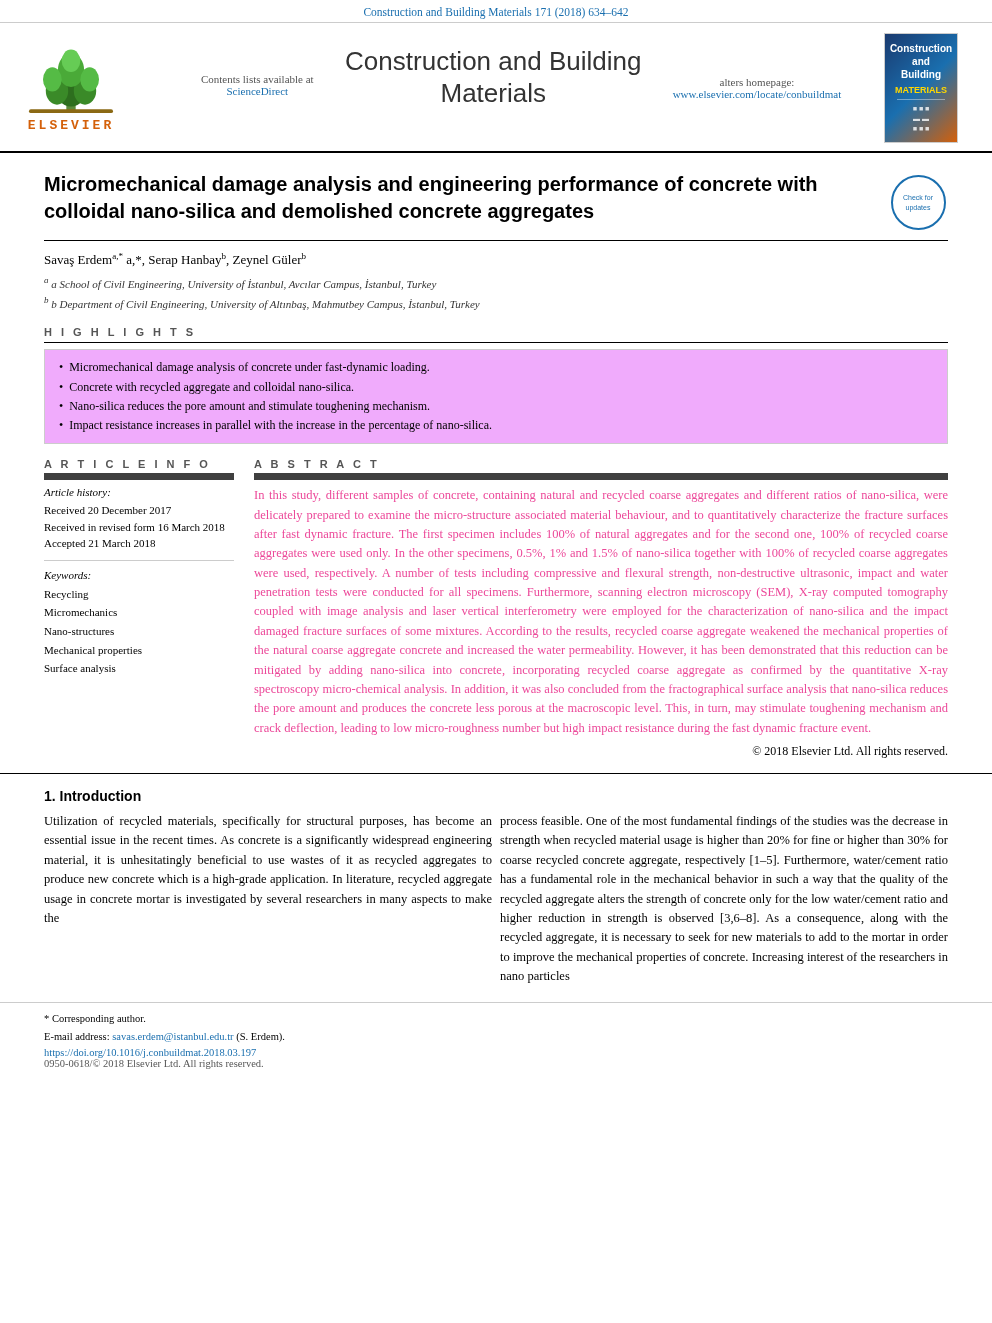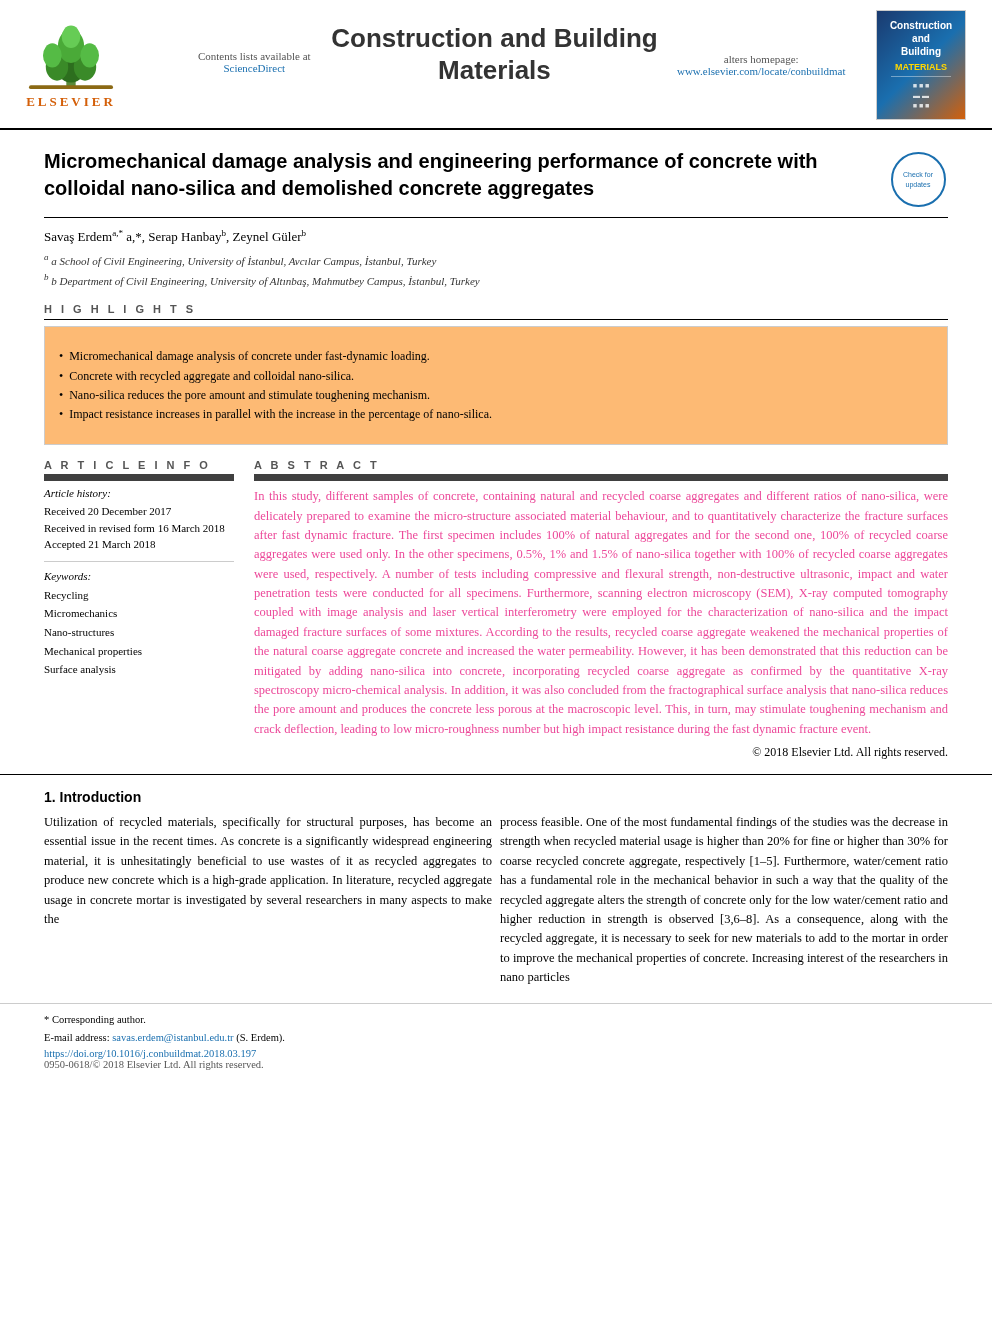--- a/index.html
+++ b/index.html
@@ -54,21 +54,21 @@
       width: 110px;
       height: 70px;
     }
 
     .elsevier-wordmark {
       font-size: 13px;
       letter-spacing: 3px;
       color: #d4600a;
       font-weight: bold;
       margin-top: 4px;
-      font-family: Liberation Serif, serif;
+      font-family: Liberation Mono, monospace;
     }
 
     .journal-header-center {
       flex: 1;
       display: flex;
       flex-direction: row;
       align-items: center;
       justify-content: center;
       text-align: center;
     }
@@ -78,21 +78,21 @@
       color: #555;
       margin-bottom: 6px;
     }
     .sciencedirect-link a, .sciencedirect-link span.sd-link {
       color: #1a6faf;
       text-decoration: none;
     }
 
     .journal-title-main {
       font-size: 26px;
-      font-weight: bold;
+      font-weight: normal;
       color: #333;
       font-family: Arial, sans-serif;
       line-height: 1.2;
       margin-bottom: 21px;
     }
 
     .journal-homepage {
       font-size: 11px;
       color: #555;
     }
@@ -102,21 +102,21 @@
 
     .journal-header-right {
       width: 110px;
       flex-shrink: 0;
       display: flex;
       align-items: center;
       justify-content: center;
     }
 
     .journal-thumbnail {
-      width: 90px;
+      width: 74px;
       height: 110px;
       background: linear-gradient(135deg, #1a3a6f 0%, #1a6faf 50%, #d4600a 100%);
       display: flex;
       flex-direction: column;
       align-items: center;
       justify-content: center;
       padding: 6px;
       color: white;
       font-family: Arial, sans-serif;
       font-size: 9px;
@@ -221,22 +221,22 @@
       letter-spacing: 3px;
       color: #555;
       text-transform: uppercase;
       margin-bottom: 6px;
       border-bottom: 1px solid #000;
       padding-bottom: 4px;
     }
 
     .highlights-box {
       border: 1px solid #ccc;
-      padding: 20px 14px;
-      background: #fdba74;
+      padding: 8px 14px;
+      background: #f0abfc;
     }
 
     .highlight-item {
       font-size: 12px;
       line-height: 1.6;
       color: #000;
       display: flex;
       gap: 6px;
     }
     .highlight-item::before {
@@ -374,20 +374,23 @@
     .rights-line {
       font-size: 10.5px;
       color: #555;
     }
   </style>
 </head>
 <body>
 
 <div class="page">
 
+  <div class="journal-top-bar">
+    <span>Construction and Building Materials 171 (2018) 634–642</span>
+  </div>
 
   <div class="journal-header">
 
     <div class="journal-header-left">
       <div class="elsevier-logo">
         <svg class="elsevier-tree" viewBox="0 0 110 75" xmlns="http://www.w3.org/2000/svg">
 
           <rect x="50" y="60" width="10" height="12" fill="#5a8a3a"></rect>
 
           <ellipse cx="55" cy="45" rx="18" ry="22" fill="#2d6e1e"></ellipse>

